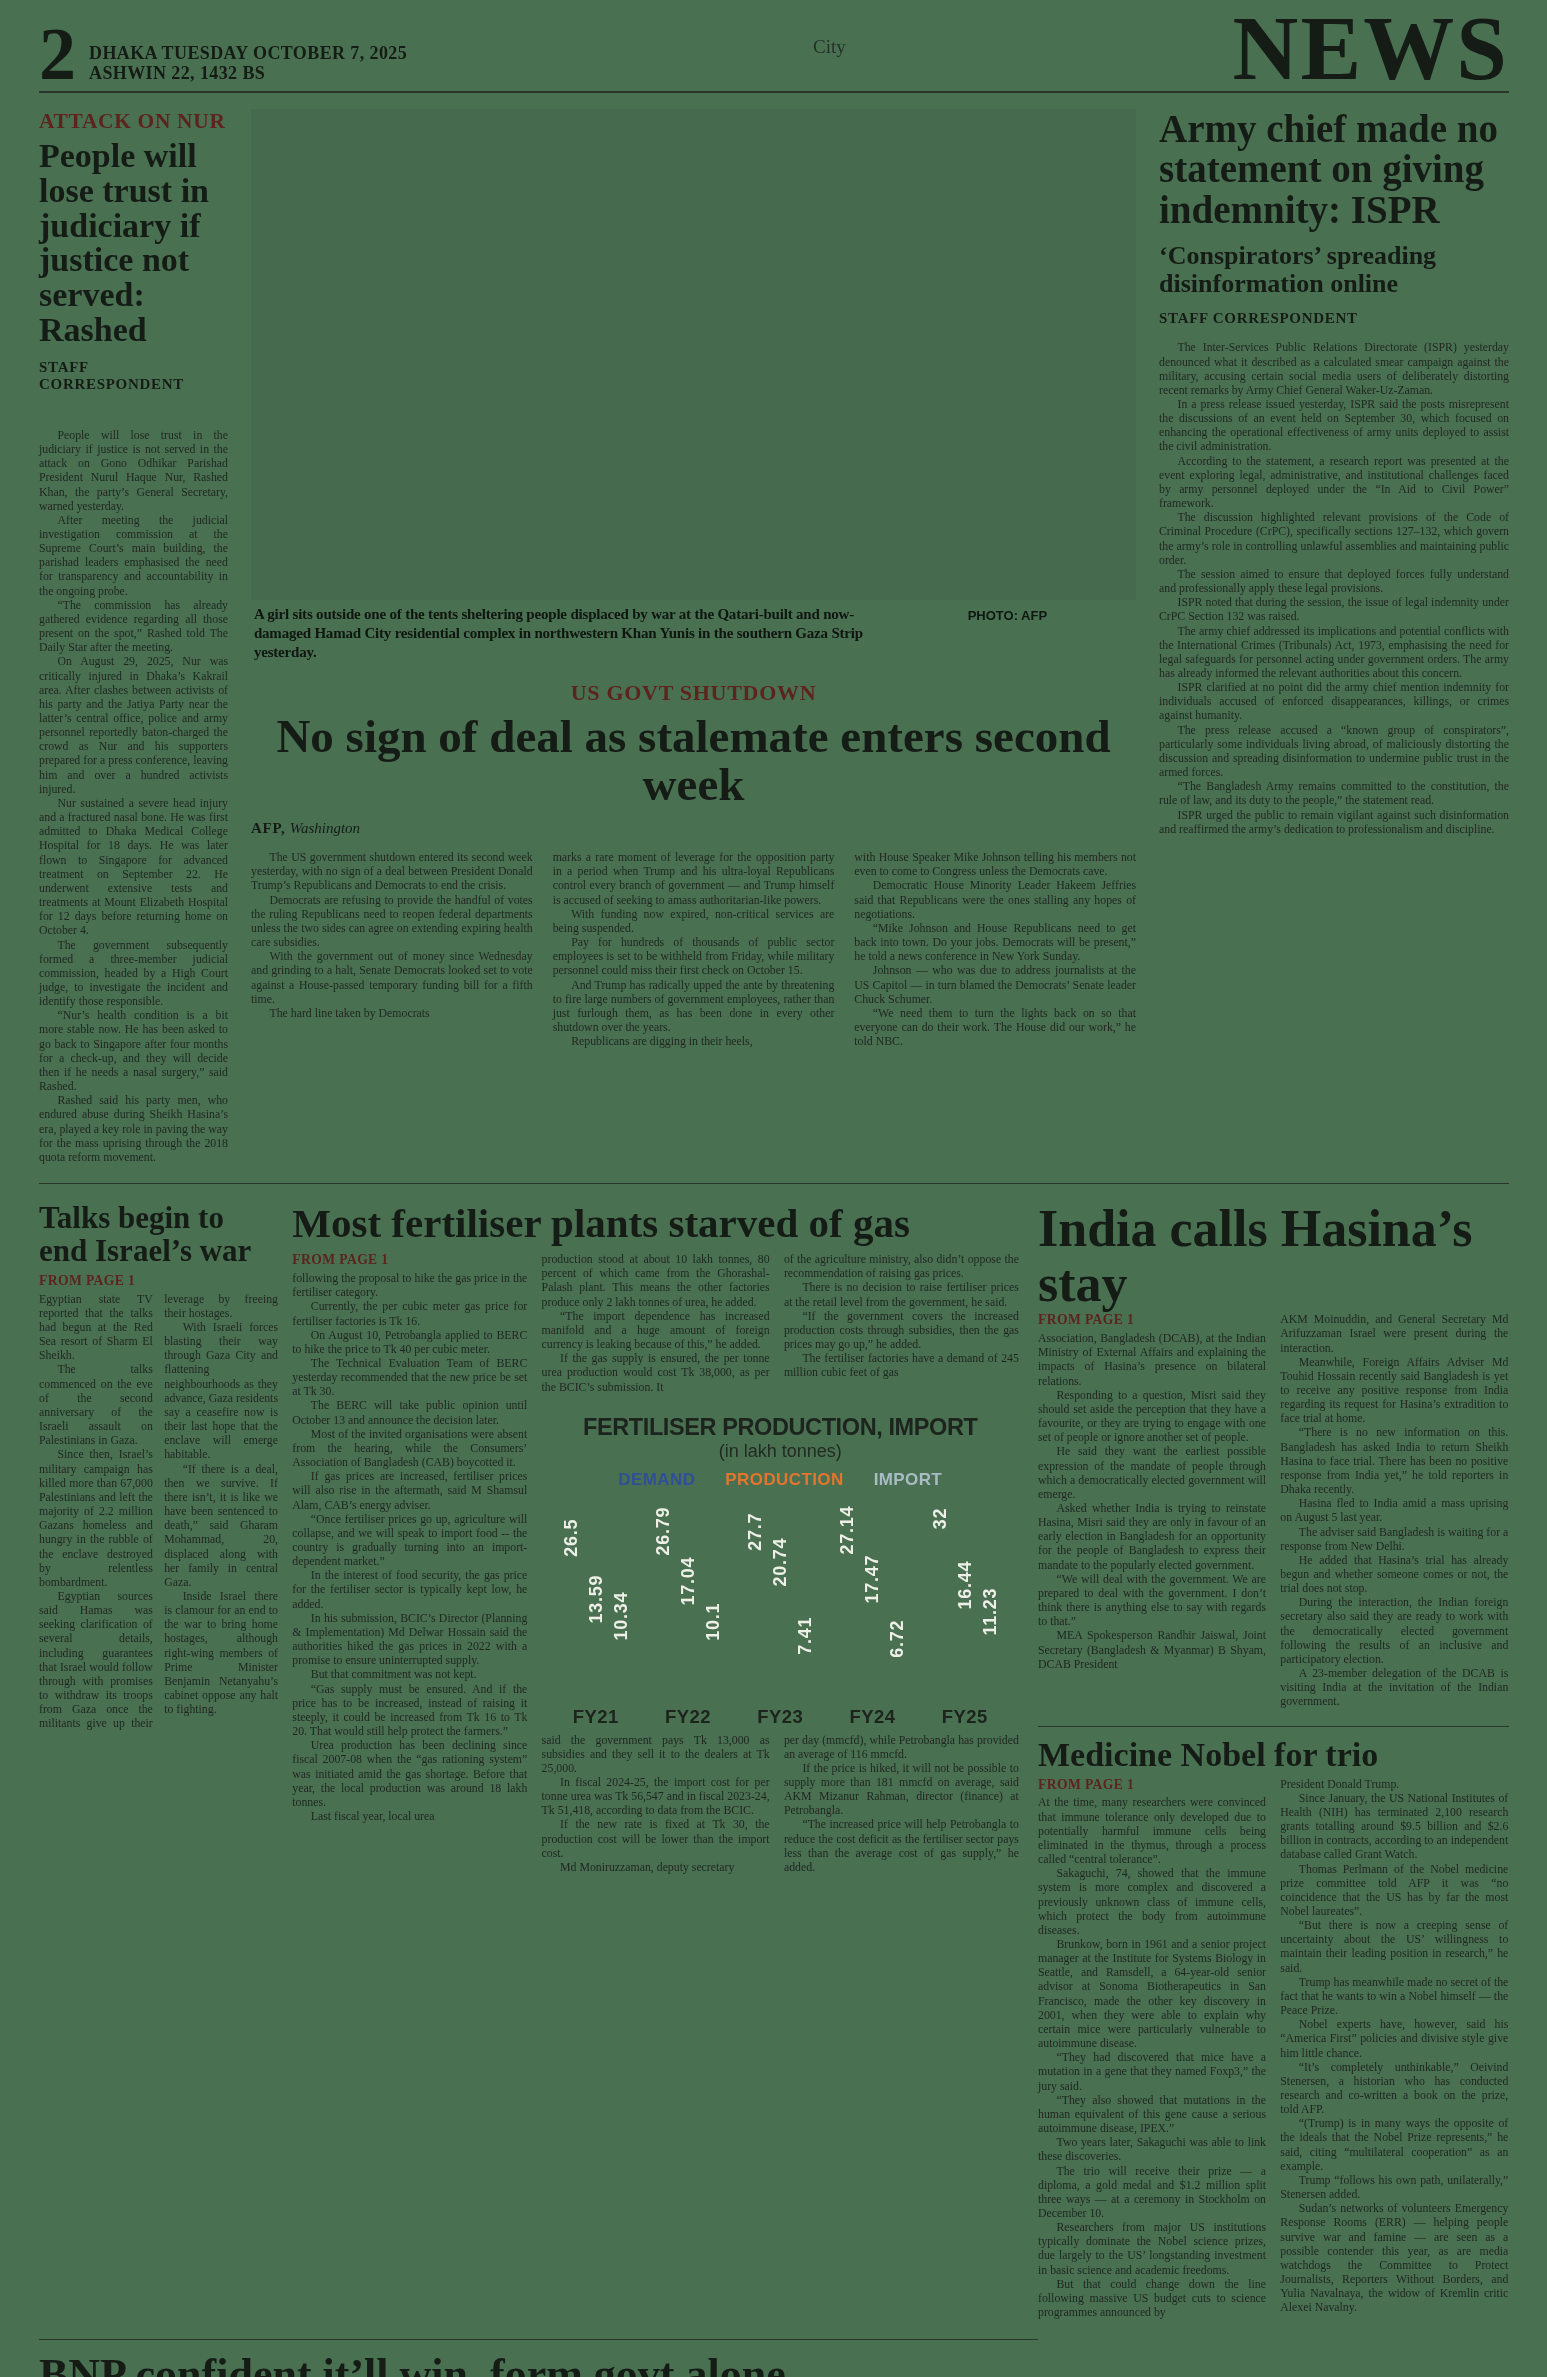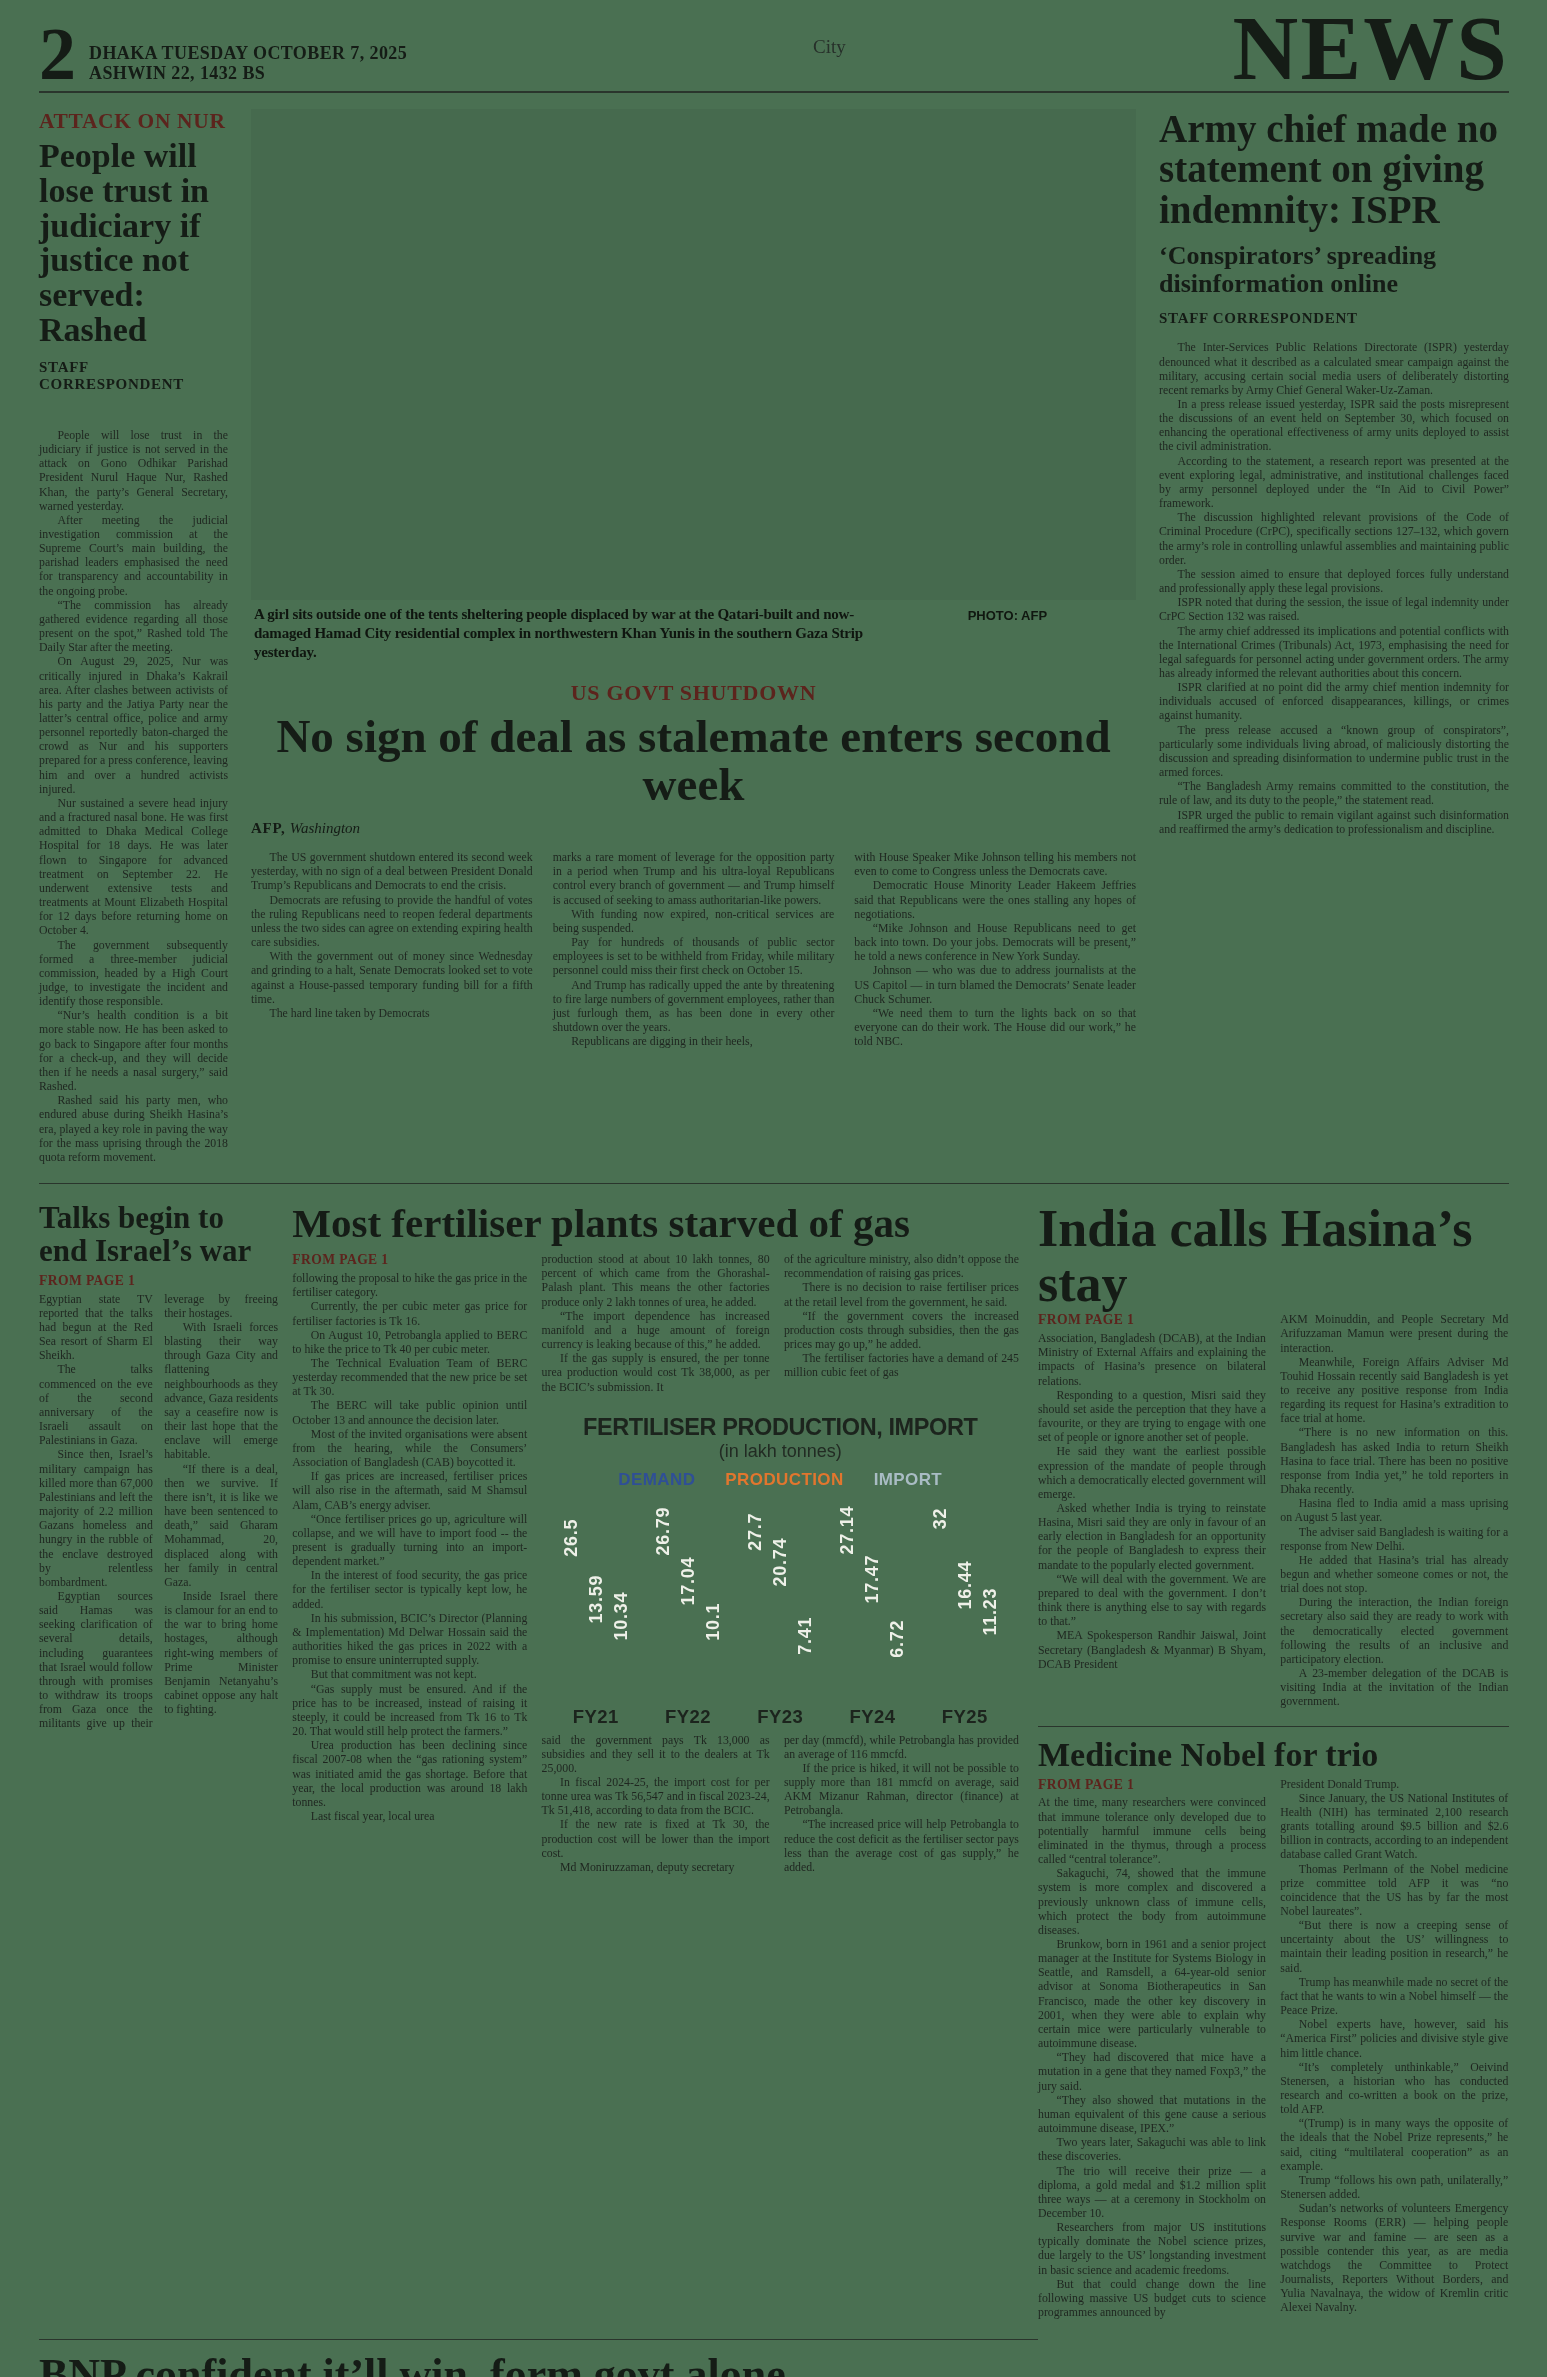--- a/index.html
+++ b/index.html
@@ -195,21 +195,21 @@
           <div class="fc1">
             <p class="frompage">FROM PAGE 1</p>
             <div class="bodycol cont">
                 <p>following the proposal to hike the gas price in the fertiliser category.</p>
                 <p>Currently, the per cubic meter gas price for fertiliser factories is Tk 16.</p>
                 <p>On August 10, Petrobangla applied to BERC to hike the price to Tk 40 per cubic meter.</p>
                 <p>The Technical Evaluation Team of BERC yesterday recommended that the new price be set at Tk 30.</p>
                 <p>The BERC will take public opinion until October 13 and announce the decision later.</p>
                 <p>Most of the invited organisations were absent from the hearing, while the Consumers’ Association of Bangladesh (CAB) boycotted it.</p>
                 <p>If gas prices are increased, fertiliser prices will also rise in the aftermath, said M Shamsul Alam, CAB’s energy adviser.</p>
-                <p>“Once fertiliser prices go up, agriculture will collapse, and we will have to import food -- the present is gradually turning into an import-dependent market.”</p>
+                <p>“Once fertiliser prices go up, agriculture will collapse, and we will speak to import food -- the country is gradually turning into an import-dependent market.”</p>
                 <p>In the interest of food security, the gas price for the fertiliser sector is typically kept low, he added.</p>
                 <p>In his submission, BCIC’s Director (Planning &amp; Implementation) Md Delwar Hossain said the authorities hiked the gas prices in 2022 with a promise to ensure uninterrupted supply.</p>
                 <p>But that commitment was not kept.</p>
                 <p>“Gas supply must be ensured. And if the price has to be increased, instead of raising it steeply, it could be increased from Tk 16 to Tk 20. That would still help protect the farmers.”</p>
                 <p>Urea production has been declining since fiscal 2007-08 when the “gas rationing system” was initiated amid the gas shortage. Before that year, the local production was around 18 lakh tonnes.</p>
                 <p>Last fiscal year, local urea</p>
               </div>
           </div>
           <div class="fc2t bodycol cont">
               <p>production stood at about 10 lakh tonnes, 80 percent of which came from the Ghorashal-Palash plant. This means the other factories produce only 2 lakh tonnes of urea, he added.</p>
@@ -342,21 +342,21 @@
             <div class="bodycol cont">
                 <p>Association, Bangladesh (DCAB), at the Indian Ministry of External Affairs and explaining the impacts of Hasina’s presence on bilateral relations.</p>
                 <p>Responding to a question, Misri said they should set aside the perception that they have a favourite, or they are trying to engage with one set of people or ignore another set of people.</p>
                 <p>He said they want the earliest possible expression of the mandate of people through which a democratically elected government will emerge.</p>
                 <p>Asked whether India is trying to reinstate Hasina, Misri said they are only in favour of an early election in Bangladesh for an opportunity for the people of Bangladesh to express their mandate to the popularly elected government.</p>
                 <p>“We will deal with the government. We are prepared to deal with the government. I don’t think there is anything else to say with regards to that.”</p>
                 <p>MEA Spokesperson Randhir Jaiswal, Joint Secretary (Bangladesh &amp; Myanmar) B Shyam, DCAB President</p>
               </div>
           </div>
           <div class="bodycol cont">
-              <p>AKM Moinuddin, and People Secretary Md Arifuzzaman Mamun were present during the interaction.</p>
+              <p>AKM Moinuddin, and General Secretary Md Arifuzzaman Israel were present during the interaction.</p>
               <p>Meanwhile, Foreign Affairs Adviser Md Touhid Hossain recently said Bangladesh is yet to receive any positive response from India regarding its request for Hasina’s extradition to face trial at home.</p>
               <p>“There is no new information on this. Bangladesh has asked India to return Sheikh Hasina to face trial. There has been no positive response from India yet,” he told reporters in Dhaka recently.</p>
               <p>Hasina fled to India amid a mass uprising on August 5 last year.</p>
               <p>The adviser said Bangladesh is waiting for a response from New Delhi.</p>
               <p>He added that Hasina’s trial has already begun and whether someone comes or not, the trial does not stop.</p>
               <p>During the interaction, the Indian foreign secretary also said they are ready to work with the democratically elected government following the results of an inclusive and participatory election.</p>
               <p>A 23-member delegation of the DCAB is visiting India at the invitation of the Indian government.</p>
             </div>
         </div>
       </article>

